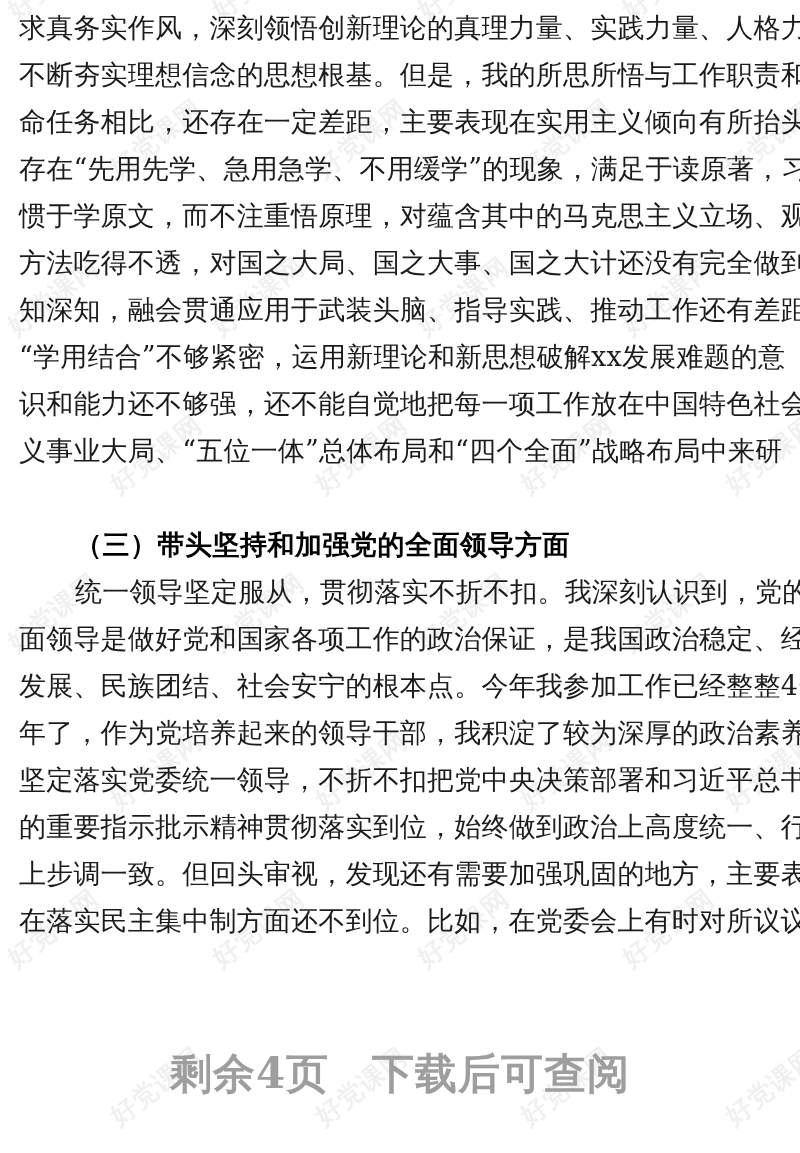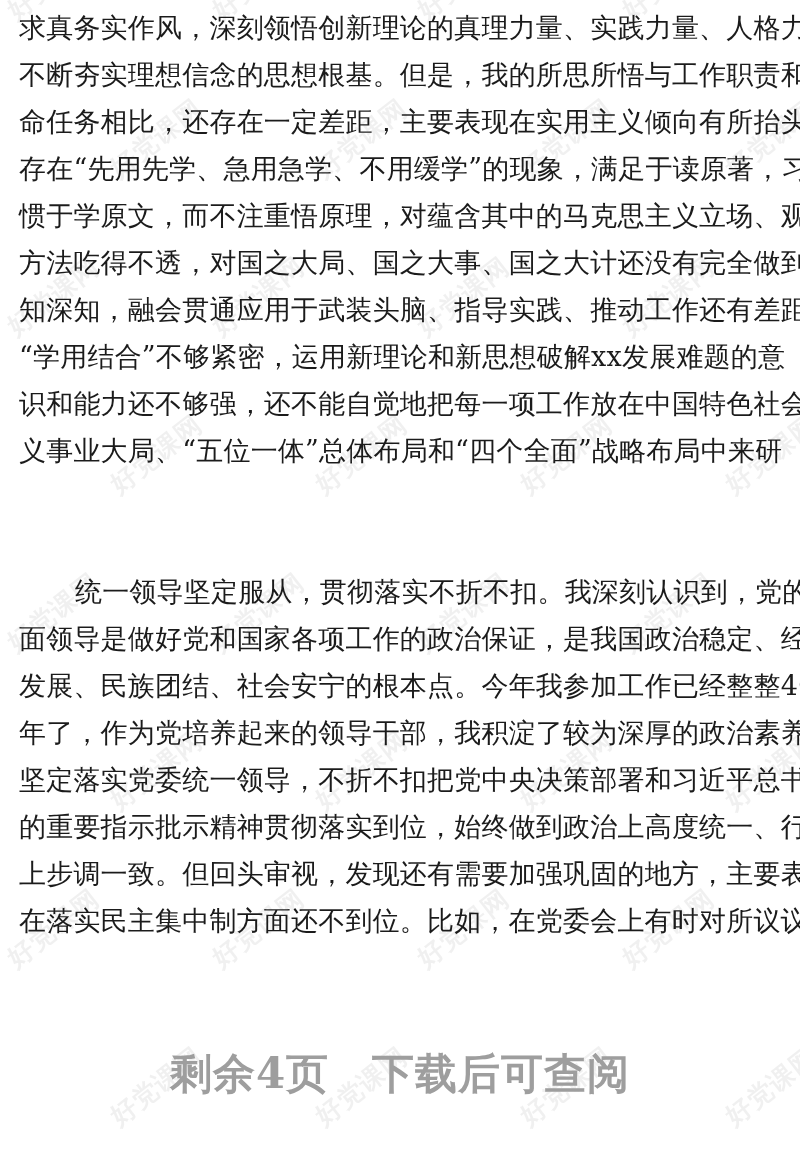--- a/index.html
+++ b/index.html
@@ -474,20 +474,21 @@
           <span>战</span>
           <span>略</span>
           <span>布</span>
           <span>局</span>
           <span>中</span>
           <span>来</span>
           <span>研</span>
         </div>
       </div>
 
+    <div id="block-heading">（三）带头坚持和加强党的全面领导方面</div>
 
     <div class="textblock" id="block-para2">
         <div class="para-line justified">
           <span style="width: 56px; flex: 0 0 56px;"></span>
           <span>统</span>
           <span>一</span>
           <span>领</span>
           <span>导</span>
           <span>坚</span>
           <span>定</span>

